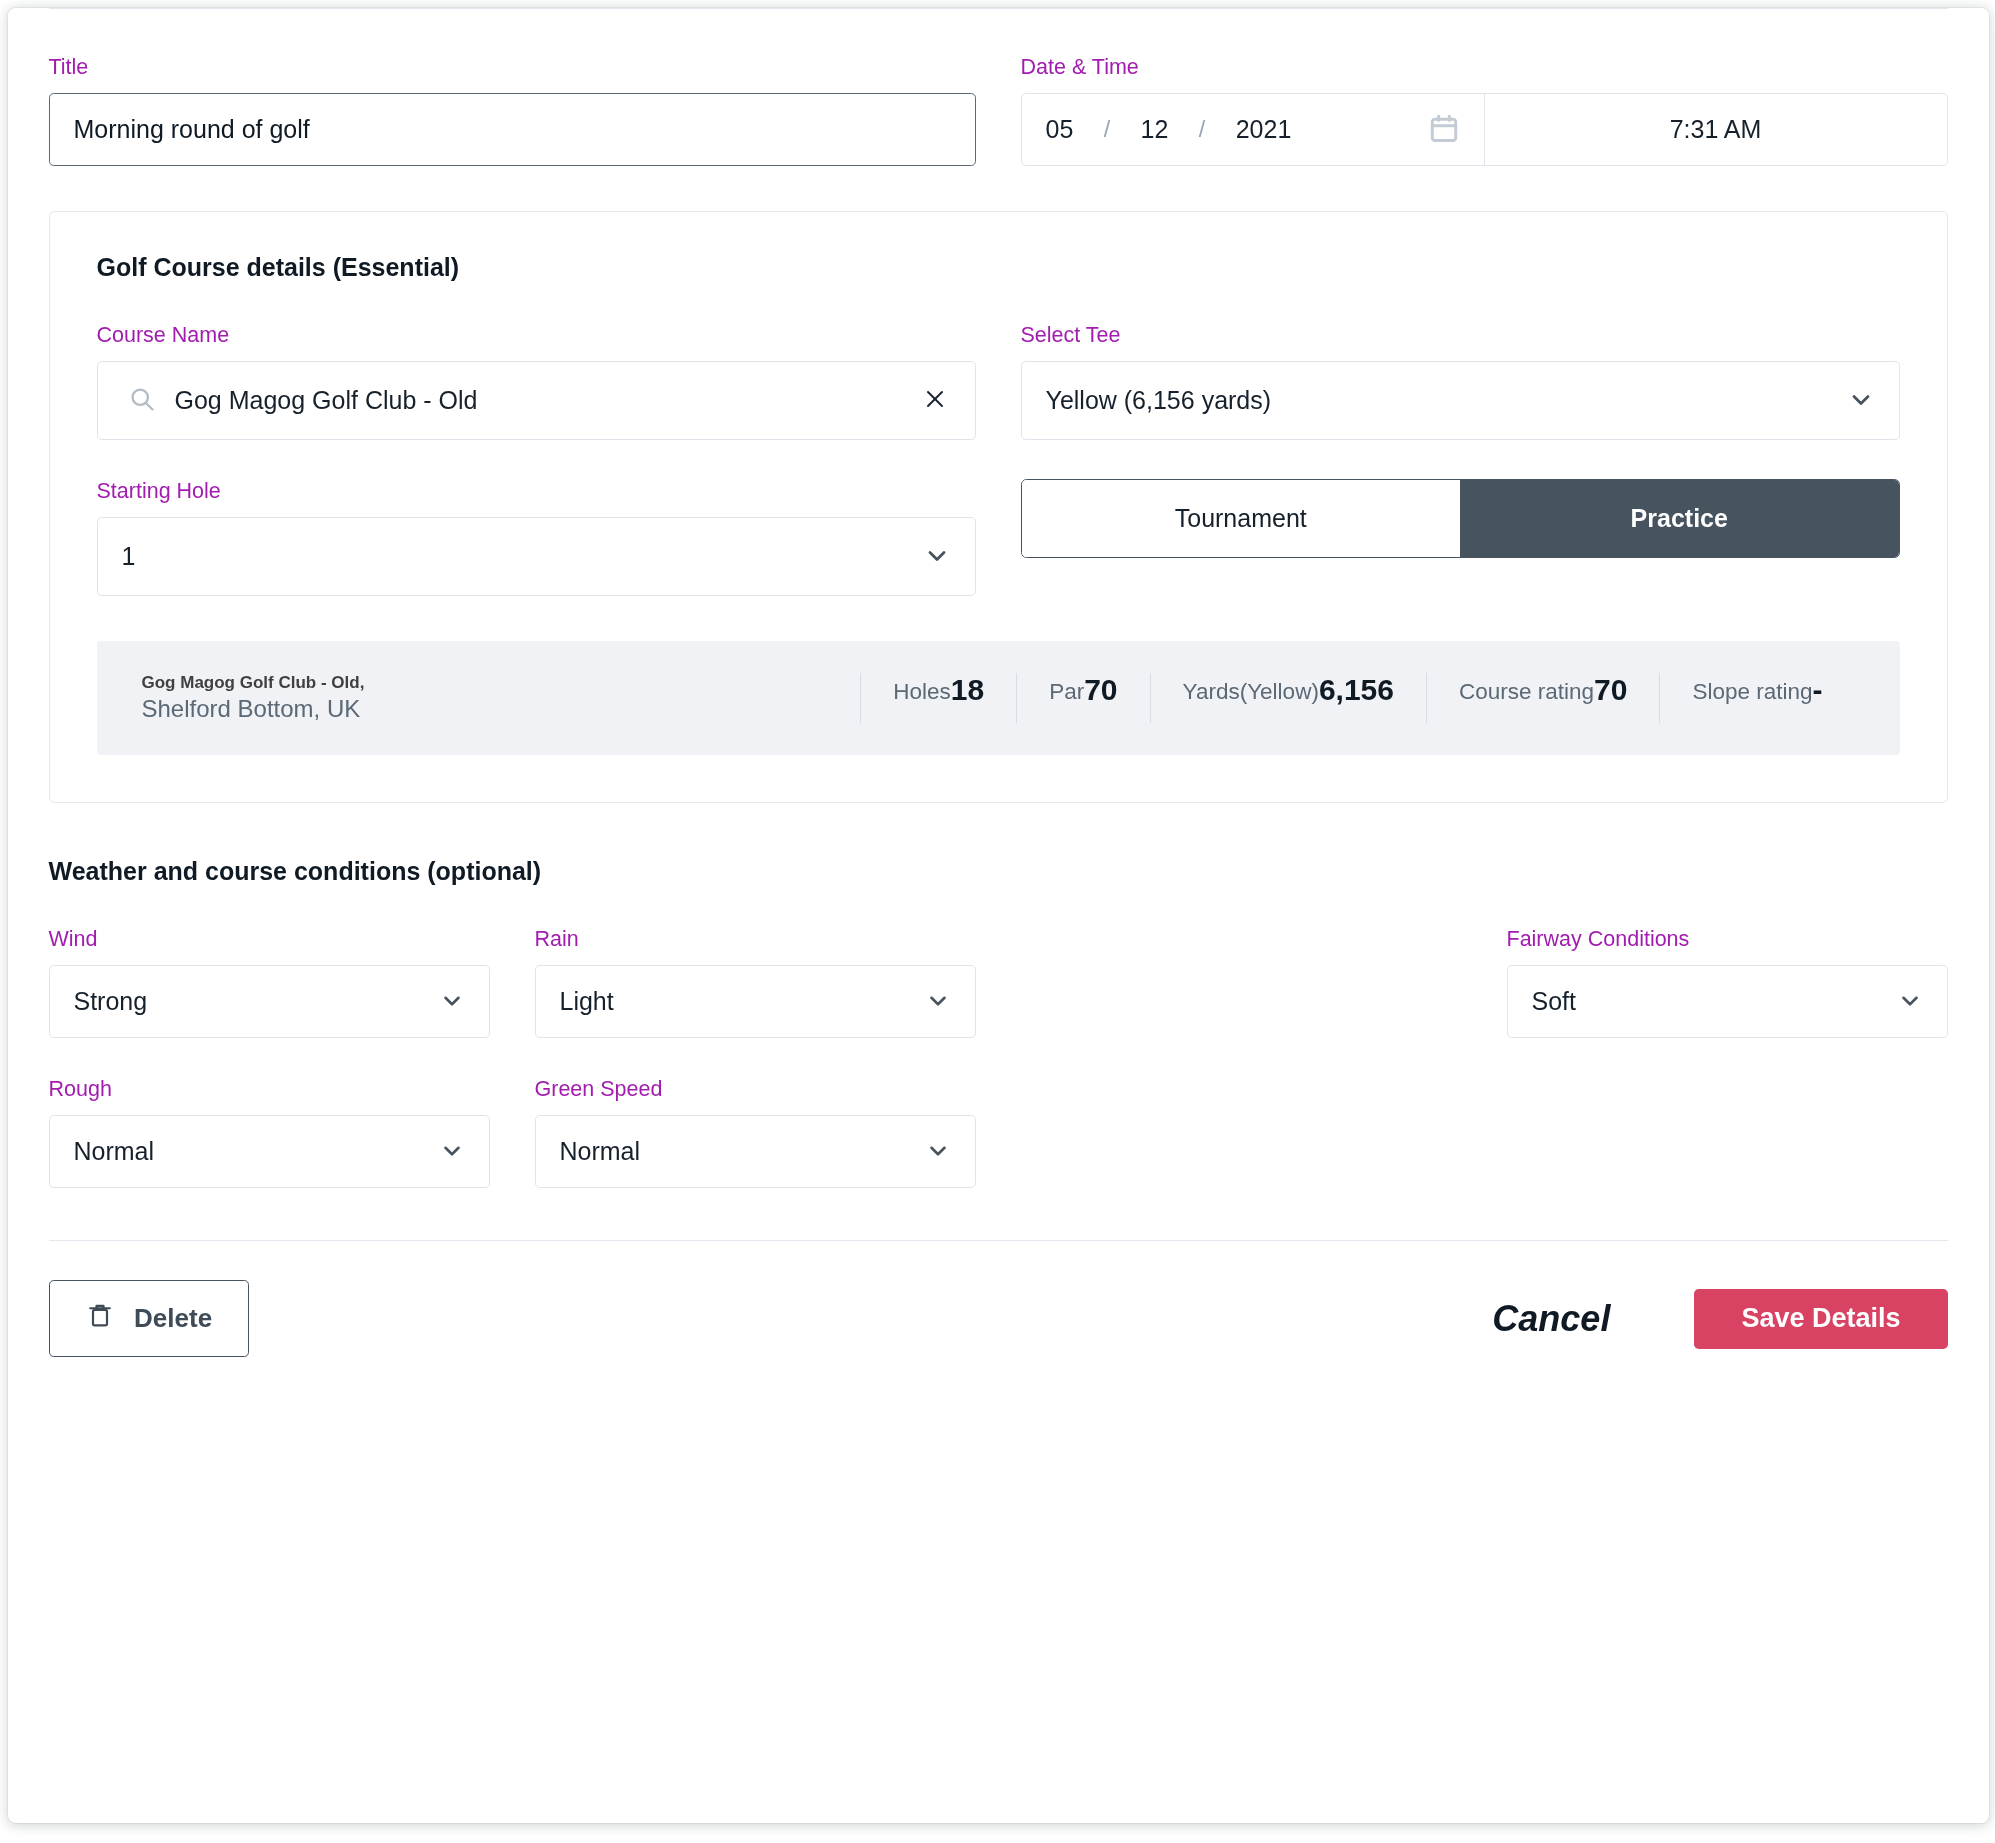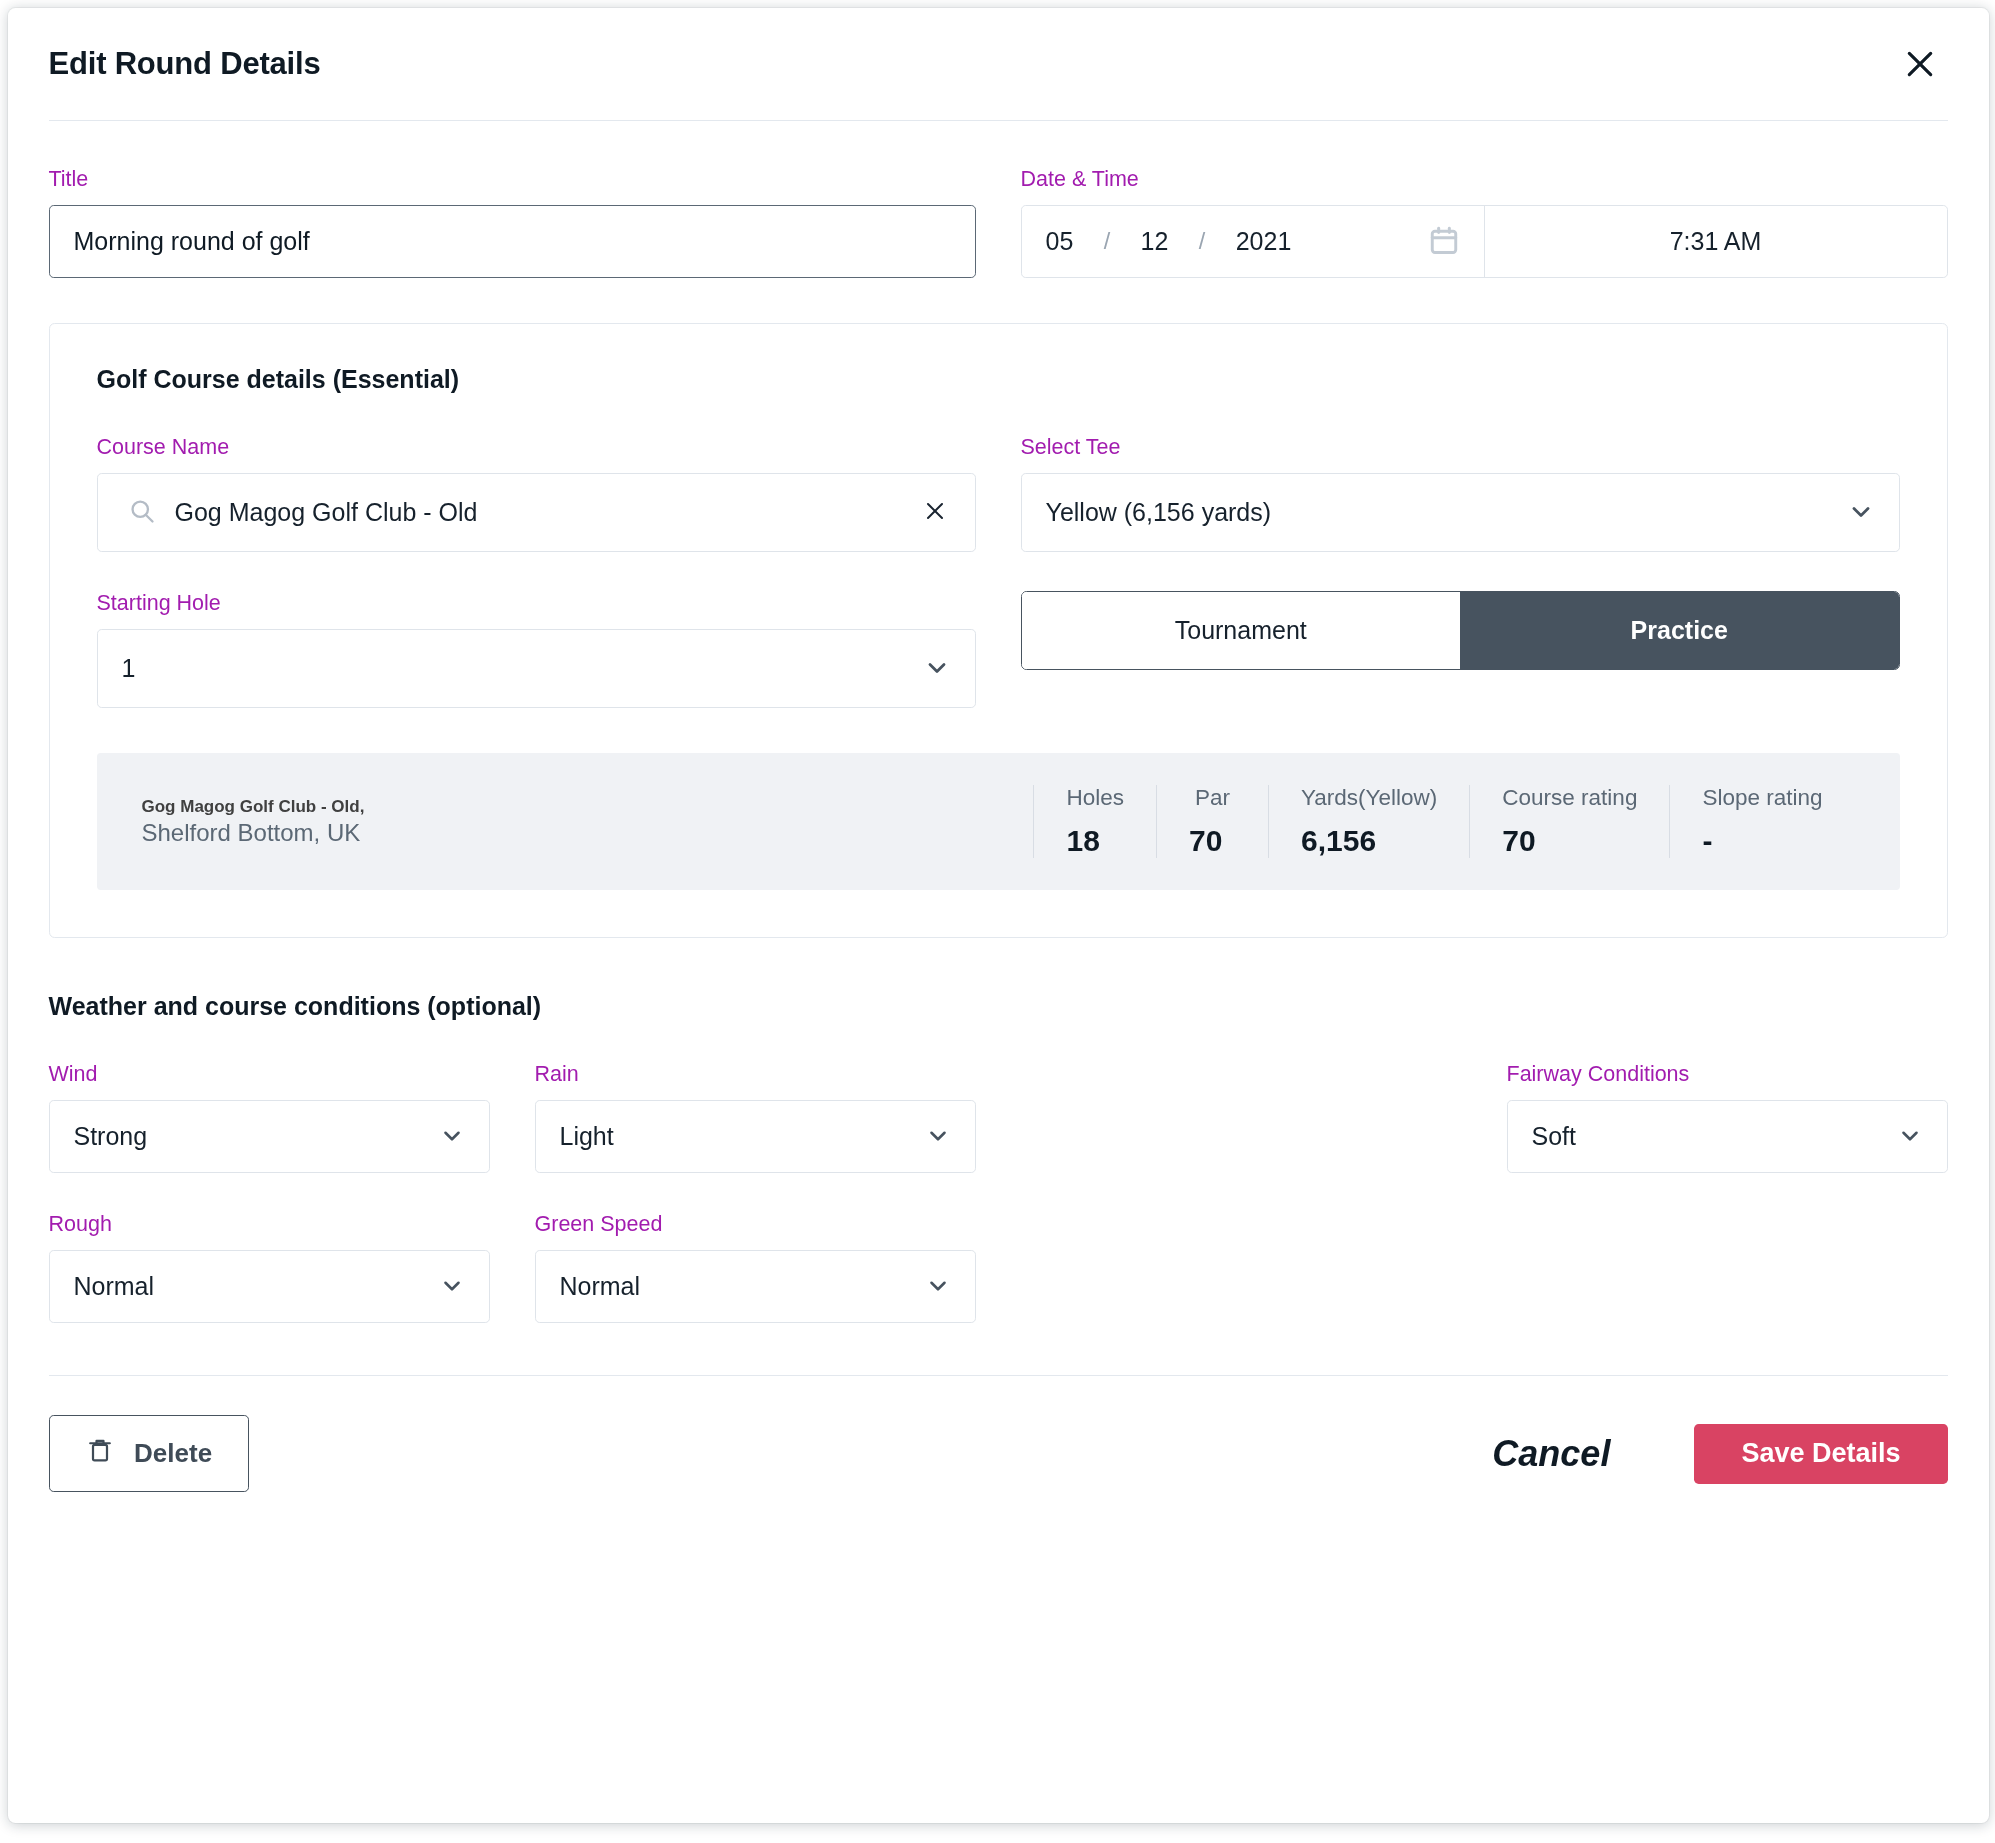--- a/index.html
+++ b/index.html
@@ -251,21 +251,21 @@
     font-weight: bold;
     color: #404040;
     margin-bottom: 2px;
   }
   .stats-name-sub {
     font-size: 24px;
     color: #5b6875;
   }
   .stat-cell {
     display: flex;
-    flex-direction: column;
+    flex-direction: row;
     align-items: center;
     justify-content: center;
     padding: 0 32px;
     border-left: 0.9px solid #d8dde4;
     min-width: 112px;
   }
   .stat-label {
     font-size: 22.5px;
     color: #5b6875;
     margin-bottom: 13px;
@@ -350,31 +350,20 @@
     cursor: pointer;
     font-family: "Liberation Sans", sans-serif;
   }
 </style>
 </head>
 <body>
 
 <div class="modal">
   <div class="inner">
 
-    <div class="modal-header">
-      <div class="modal-title">Edit Round Details</div>
-      <button class="close-btn">
-        <span>
-          <svg width="32" height="32" viewBox="0 0 24 24" fill="none" stroke="#0f1a24" stroke-width="2.4" stroke-linecap="round">
-            <line x1="4" y1="4" x2="20" y2="20"></line>
-            <line x1="20" y1="4" x2="4" y2="20"></line>
-          </svg>
-        </span>
-      </button>
-    </div>
     <div class="header-rule"></div>
 
     <div class="top-row">
       <div class="top-col">
         <label class="field-label">Title</label>
         <input class="text-input" type="text" value="Morning round of golf" style="">
       </div>
 
       <div class="top-col">
         <label class="field-label">Date &amp; Time</label>

